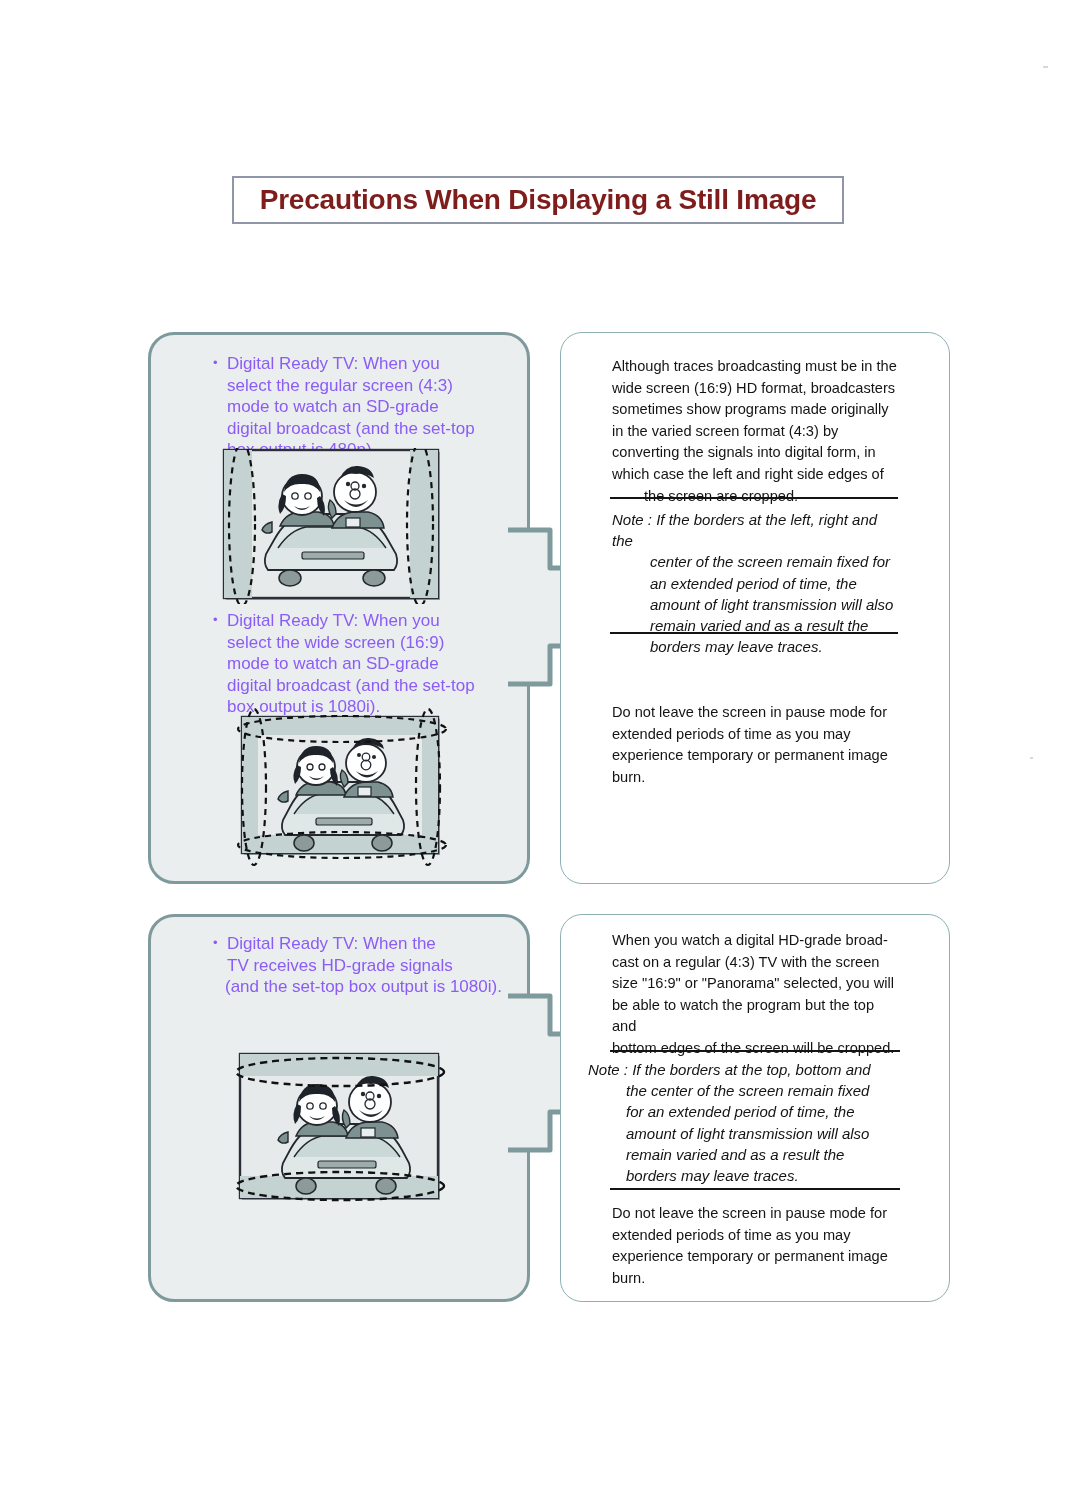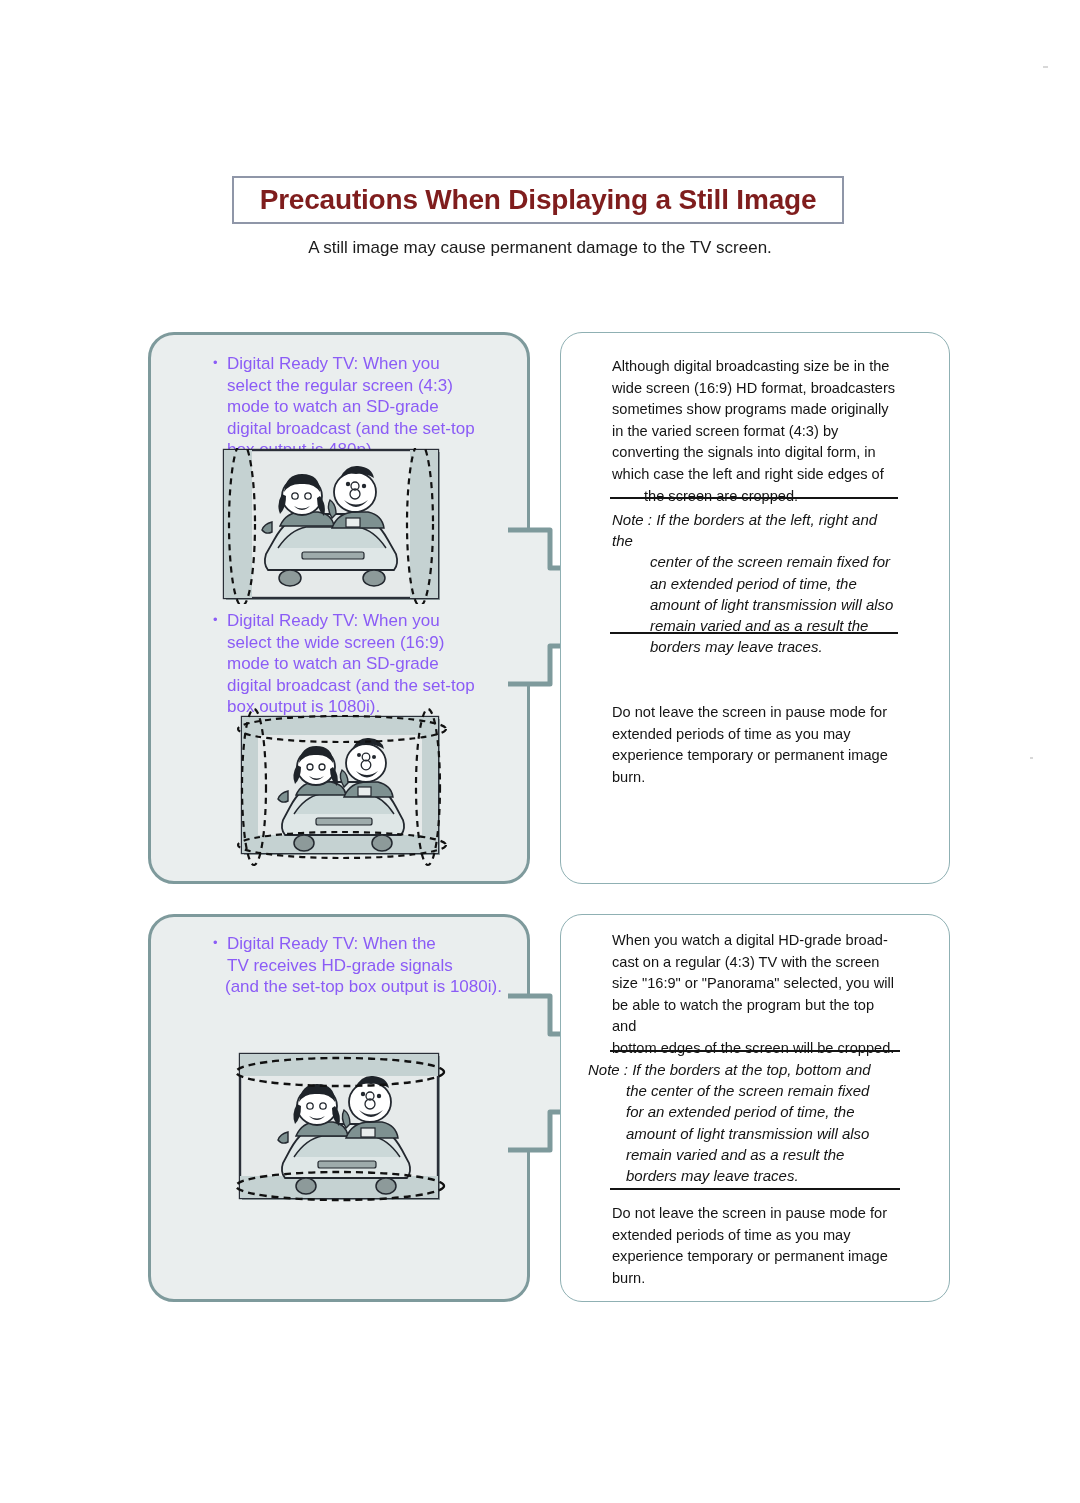--- a/index.html
+++ b/index.html
@@ -152,21 +152,20 @@
   #speck-2 { left: 1030px; top: 757px; width: 3px; height: 2px; }
 </style>
 </head>
 <body>
 
 <div class="page">
 
   <div class="title-bar">
     <div class="title-text">Precautions When Displaying a Still Image</div>
   </div>
-  <div class="subtitle">A still image may cause permanent damage to the TV screen.</div>
 
   <div class="panel-left" id="panel-left-1"></div>
 
   <div class="bullet-block" id="bullet-1">
     <span class="bullet-line first-line" style="display: block;">Digital Ready TV: When you</span>
     <span class="bullet-line" style="display: block;">select the regular screen (4:3)</span>
     <span class="bullet-line" style="display: block;">mode to watch an SD-grade</span>
     <span class="bullet-line" style="display: block;">digital broadcast (and the set-top</span>
     <span class="bullet-line" style="display: block;">box output is 480p).</span>
   </div>
@@ -258,21 +257,21 @@
     <ellipse cx="198" cy="82" rx="12" ry="78" fill="none" stroke="#111111" stroke-width="2.2" stroke-dasharray="6 5"></ellipse>
   </svg>
 
   <svg class="arrow" id="arrow-1" viewBox="0 0 110 166">
     <path d="M2 6 h42 v38 h12 l38 39 l-38 39 h-12 v38 h-42" fill="#eaeeee" stroke="#7e9a9c" stroke-width="5" stroke-linejoin="round"></path>
   </svg>
 
   <div class="panel-right" id="panel-right-1"></div>
 
   <div class="para" id="para-1">
-    <span style="display: block;">Although digital broadcasting size be in the</span>
+    <span style="display: block;">Although traces broadcasting must be in the</span>
     <span style="display: block;">wide screen (16:9) HD format, broadcasters</span>
     <span style="display: block;">sometimes show programs made originally</span>
     <span style="display: block;">in the varied screen format (4:3) by</span>
     <span style="display: block;">converting the signals into digital form, in</span>
     <span style="display: block;">which case the left and right side edges of</span>
     <span style="display: block; margin-left: 32px;">the screen are cropped.</span>
   </div>
 
   <div class="rule" id="rule-1"></div>
 

